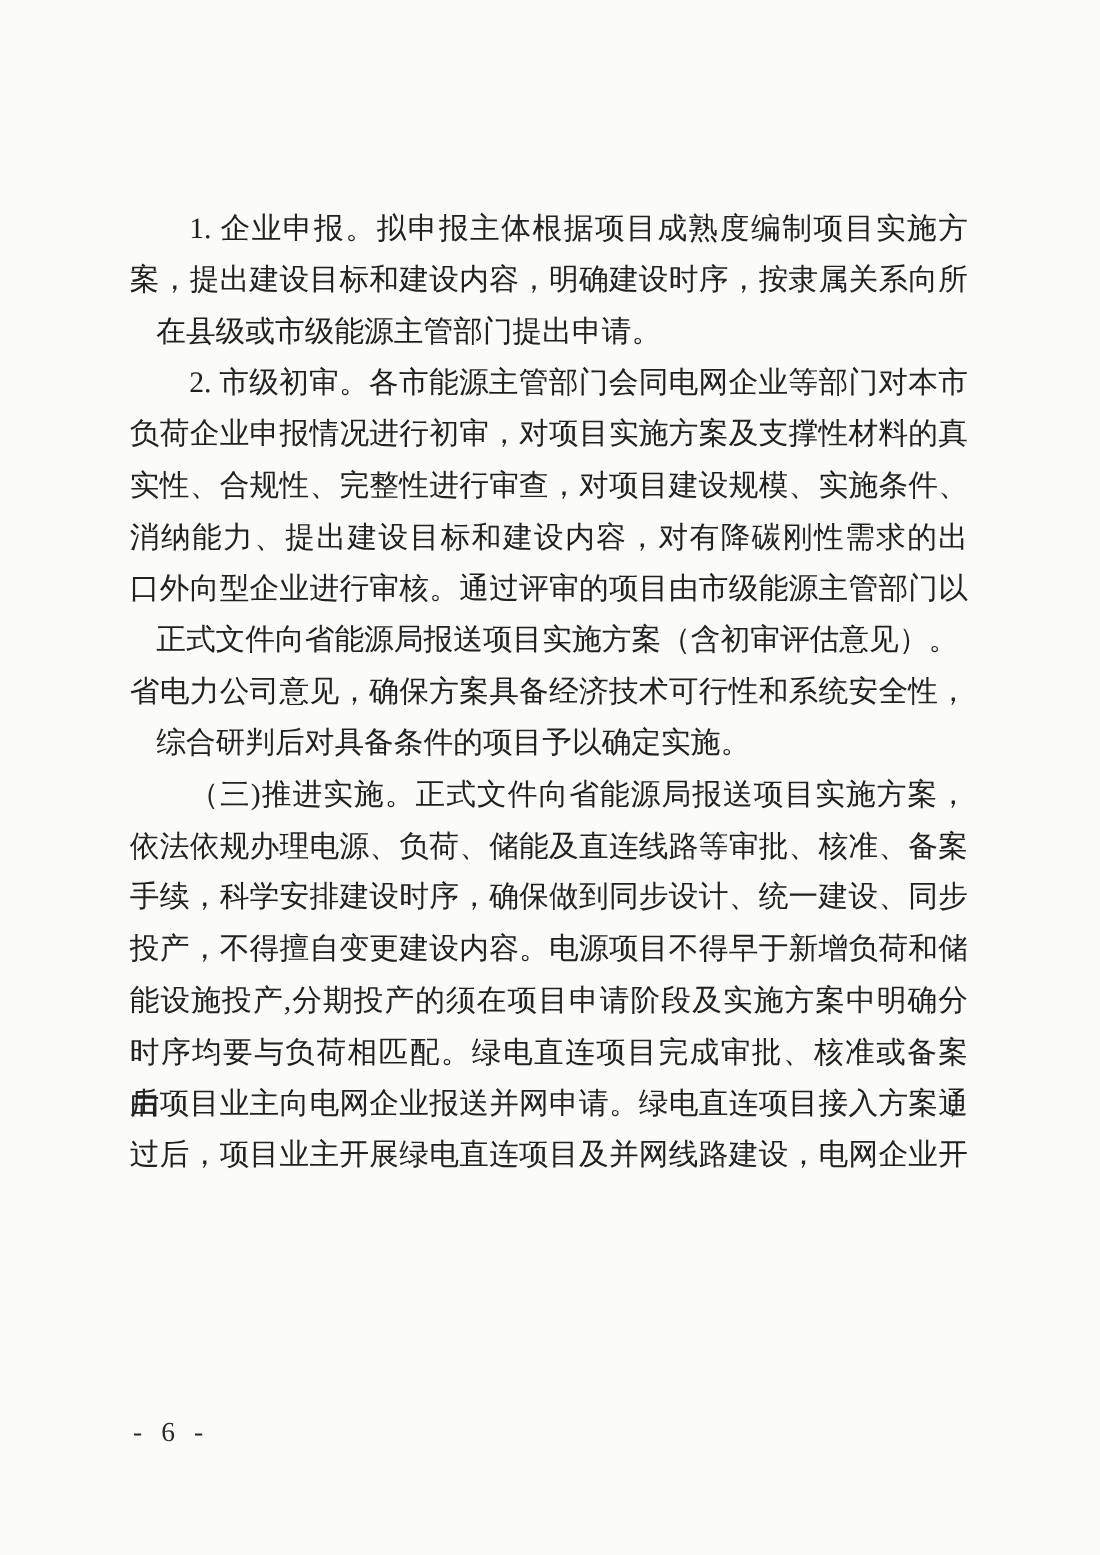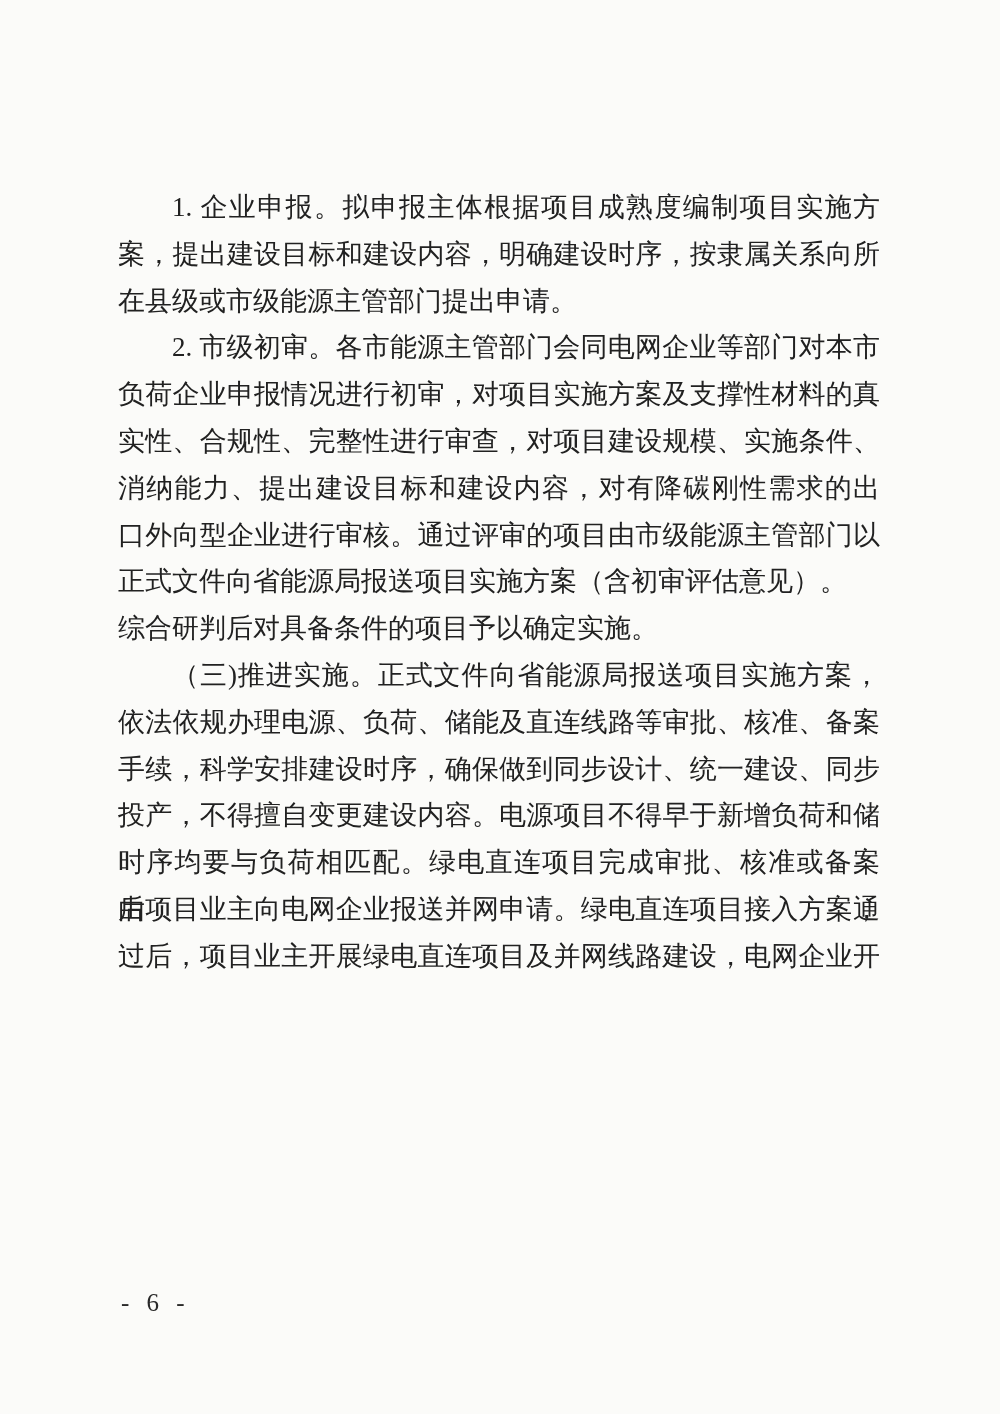--- a/index.html
+++ b/index.html
@@ -32,20 +32,21 @@
   }
   
   .j {
     text-align: justify;
     text-align-last: justify;
   }
   
   .l {
     text-align: left;
     text-align-last: left;
+    margin-left: 24px;
   }
   
   .ind {
     text-indent: 54px;
   }
   .page-num {
     position: absolute;
     left: 121px;
     top: 1288px;
     font-size: 25px;
@@ -63,25 +64,27 @@
   <div class="text-block">
     <span class="line j ind">1. 企业申报。拟申报主体根据项目成熟度编制项目实施方</span>
     <span class="line j">案，提出建设目标和建设内容，明确建设时序，按隶属关系向所</span>
     <span class="line l">在县级或市级能源主管部门提出申请。</span>
     <span class="line j ind">2. 市级初审。各市能源主管部门会同电网企业等部门对本市</span>
     <span class="line j">负荷企业申报情况进行初审，对项目实施方案及支撑性材料的真</span>
     <span class="line j">实性、合规性、完整性进行审查，对项目建设规模、实施条件、</span>
     <span class="line j">消纳能力、提出建设目标和建设内容，对有降碳刚性需求的出</span>
     <span class="line j">口外向型企业进行审核。通过评审的项目由市级能源主管部门以</span>
     <span class="line l">正式文件向省能源局报送项目实施方案（含初审评估意见）。</span>
+    <span class="line j">省电力公司意见，确保方案具备经济技术可行性和系统安全性，</span>
     <span class="line l">综合研判后对具备条件的项目予以确定实施。</span>
     <span class="line j ind">（三)推进实施。正式文件向省能源局报送项目实施方案，</span>
     <span class="line j">依法依规办理电源、负荷、储能及直连线路等审批、核准、备案</span>
     <span class="line j">手续，科学安排建设时序，确保做到同步设计、统一建设、同步</span>
     <span class="line j">投产，不得擅自变更建设内容。电源项目不得早于新增负荷和储</span>
+    <span class="line j">能设施投产,分期投产的须在项目申请阶段及实施方案中明确分</span>
     <span class="line j">时序均要与负荷相匹配。绿电直连项目完成审批、核准或备案后，</span>
     <span class="line j">由项目业主向电网企业报送并网申请。绿电直连项目接入方案通</span>
     <span class="line j">过后，项目业主开展绿电直连项目及并网线路建设，电网企业开</span>
   </div>
 
   <div class="page-num">- 6 -</div>
 
 </div>
 
 </body></html>

